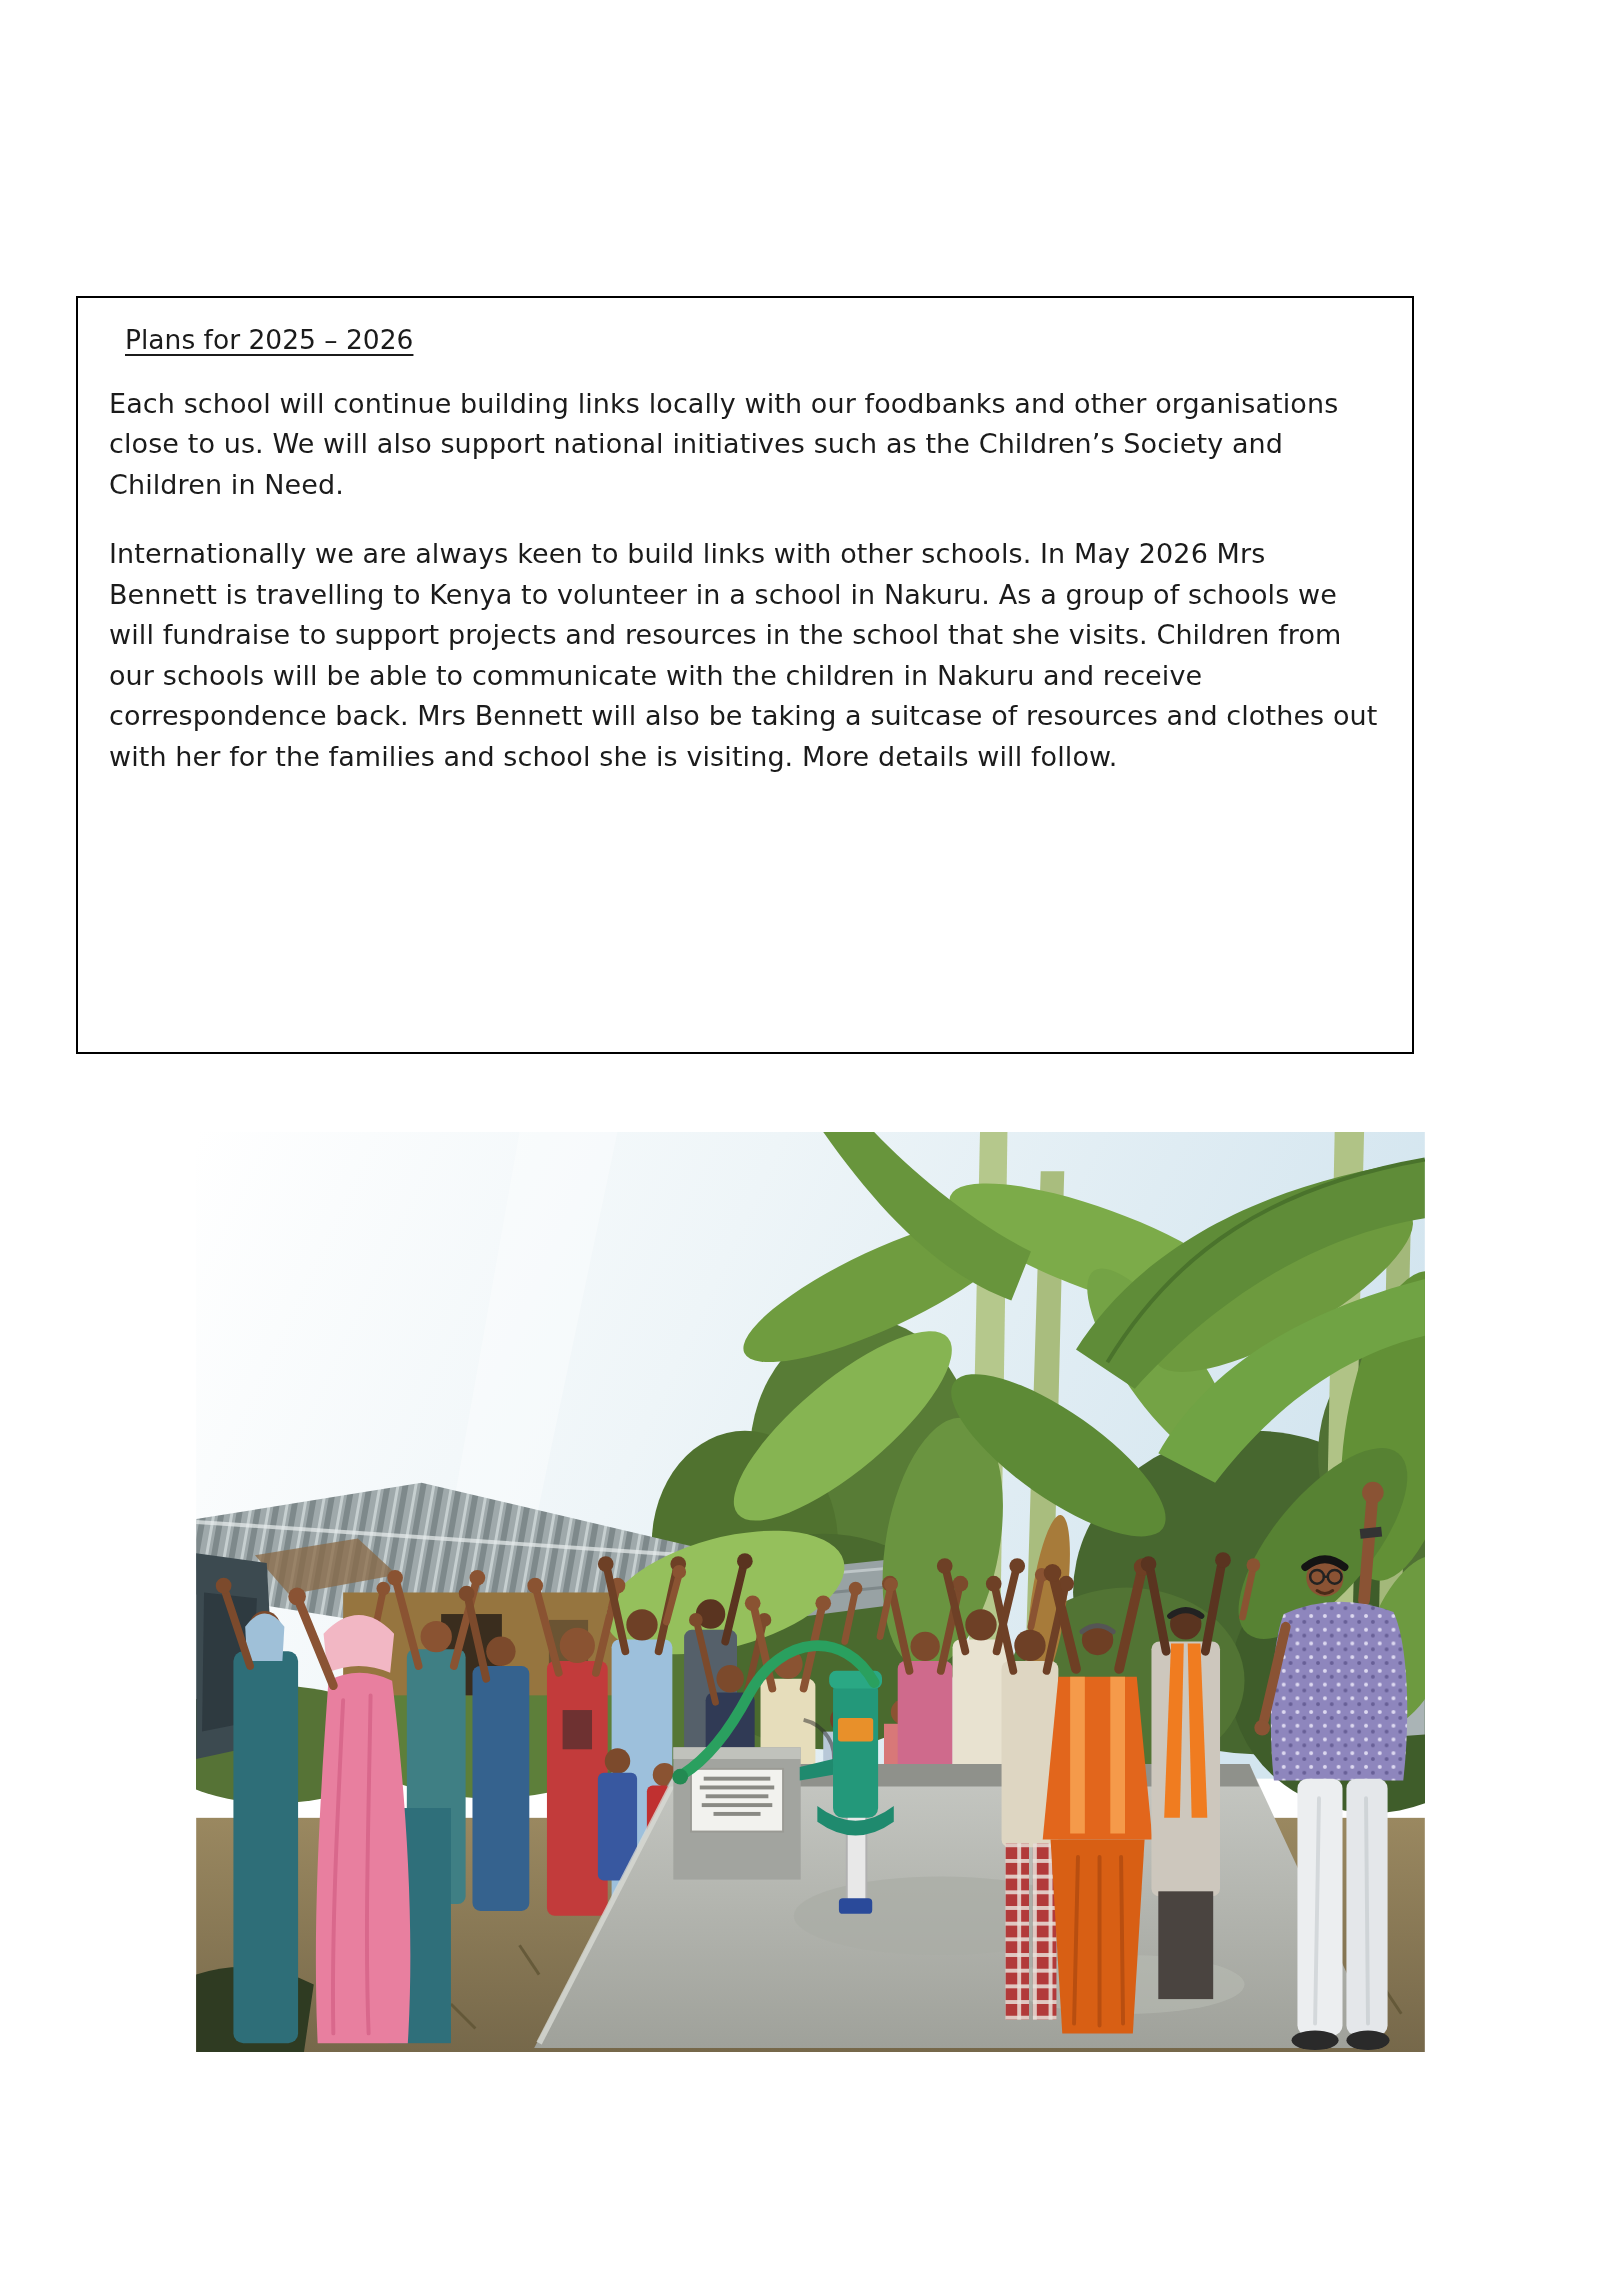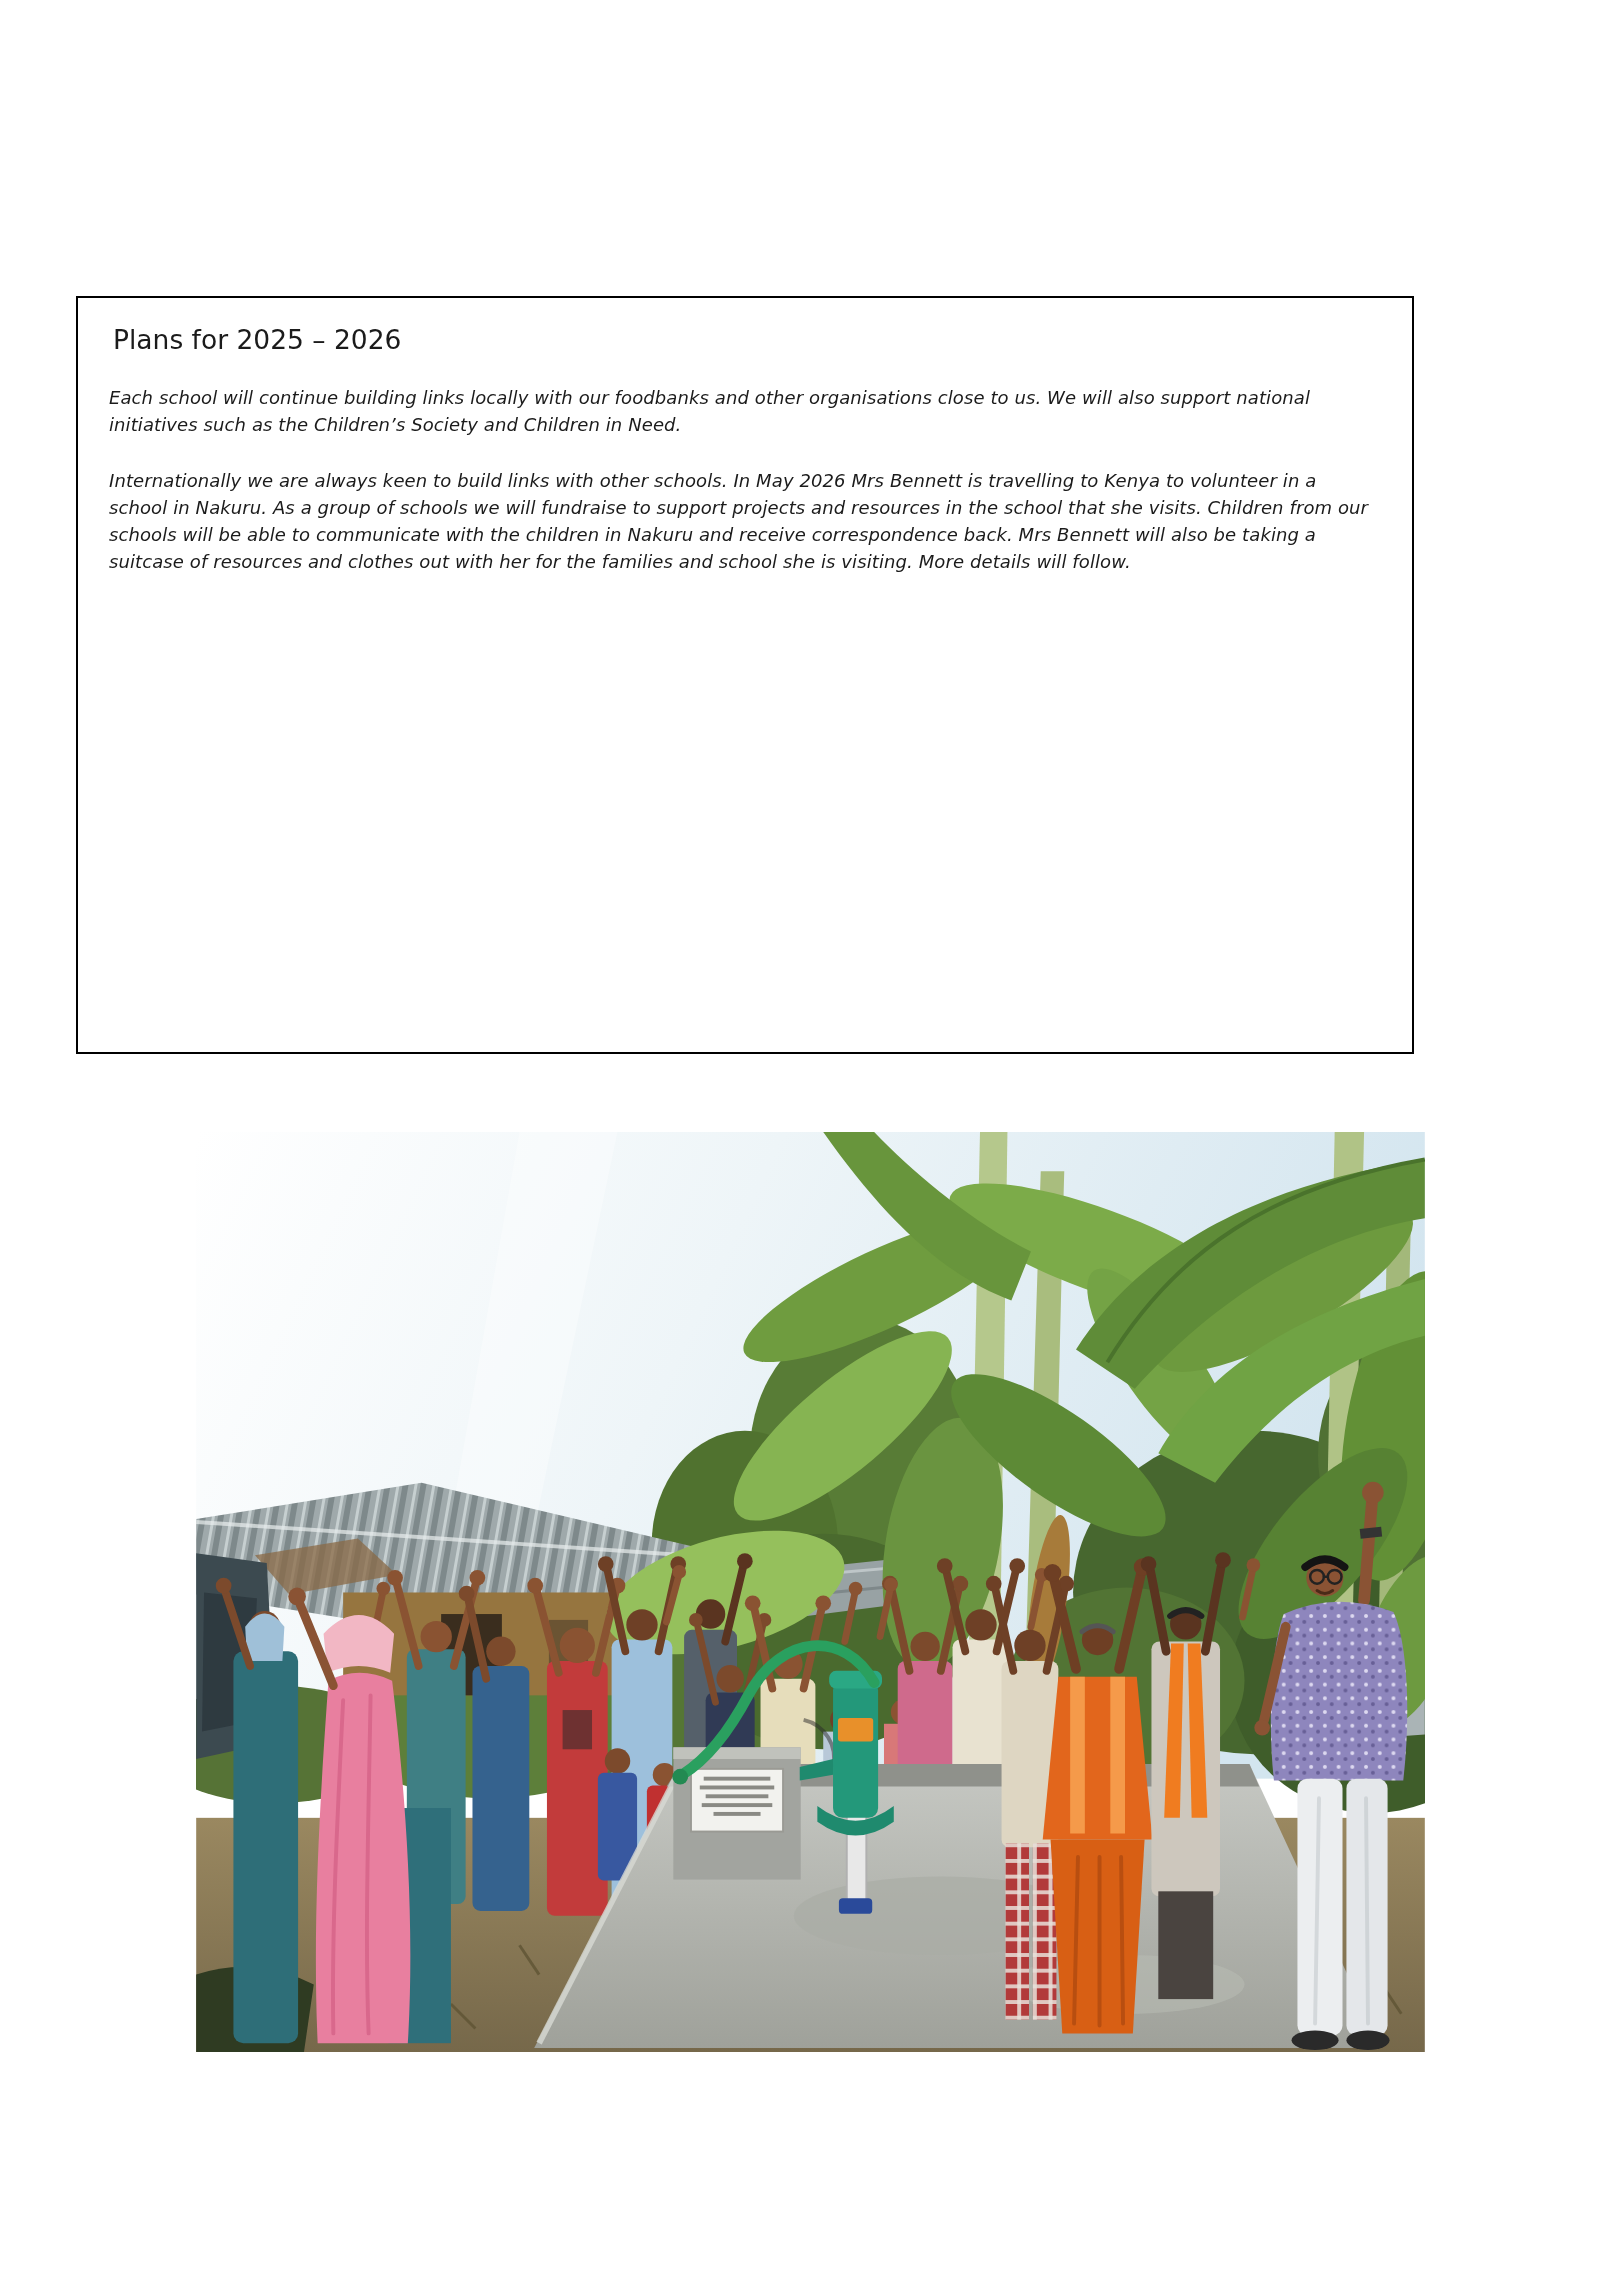--- a/index.html
+++ b/index.html
@@ -8,25 +8,25 @@
     width:1621px;height:2293px;
     font-family:"DejaVu Sans","Liberation Sans",sans-serif;
     color:#1b1b1b;
   }
   .plans-box{
     position:absolute;left:76px;top:296px;width:1338px;height:758px;
     box-sizing:border-box;border:2.9px solid #000;
     padding:25.5px 33px 19.6px 31px;background:#fff;overflow:hidden;
   }
   .plans-title{
-    font-size:26.5px;font-weight:400;margin:0 0 29px 4px;
-    text-underline-offset:4.9px;text-decoration-thickness:2px;
+    font-size:26.5px;font-weight:400;margin:0 0 29px 16px;
+    text-decoration:underline;text-underline-offset:4.9px;text-decoration-thickness:2px;
   }
   .plans-box p{
-    font-size:18px;line-height:1.5;margin:0 0 29px 0;letter-spacing:0.1px;font-style:italic;
+    font-size:27px;line-height:1.5;margin:0 0 29px 0;letter-spacing:0.1px;
   }
   .txt-secondary{color:#5a5a5a;}
   .photo{
     position:absolute;left:196px;top:1132px;width:1229px;height:920px;margin:0;
   }
   .photo svg{display:block;width:100%;height:100%;}
 </style>
 </head>
 <body>
 

